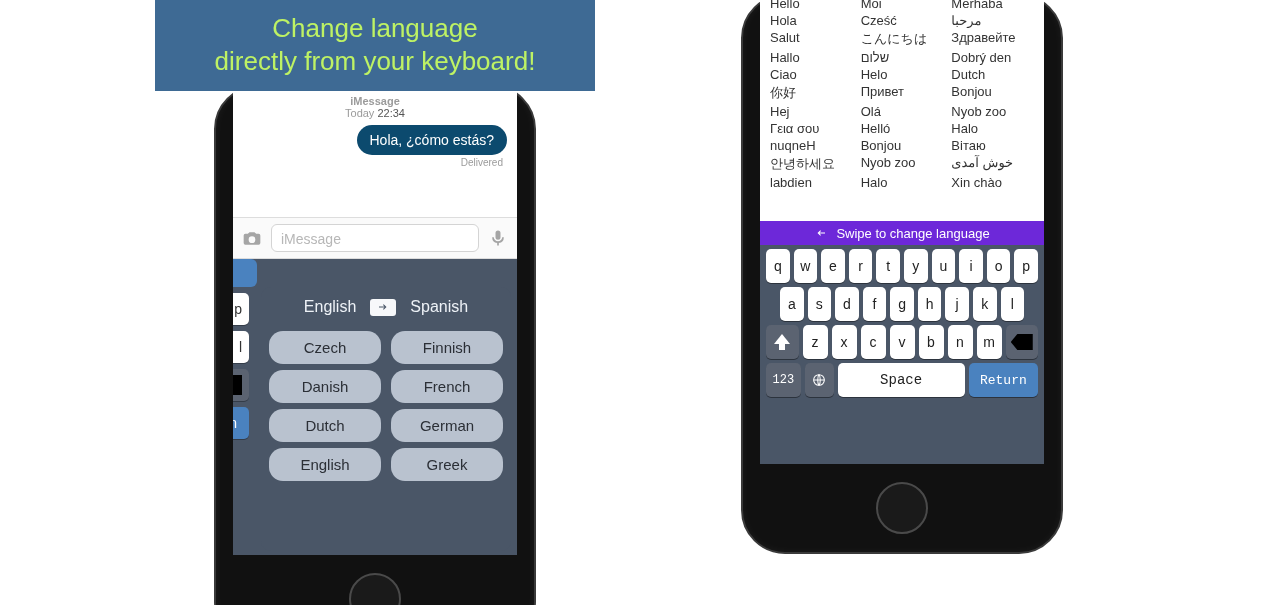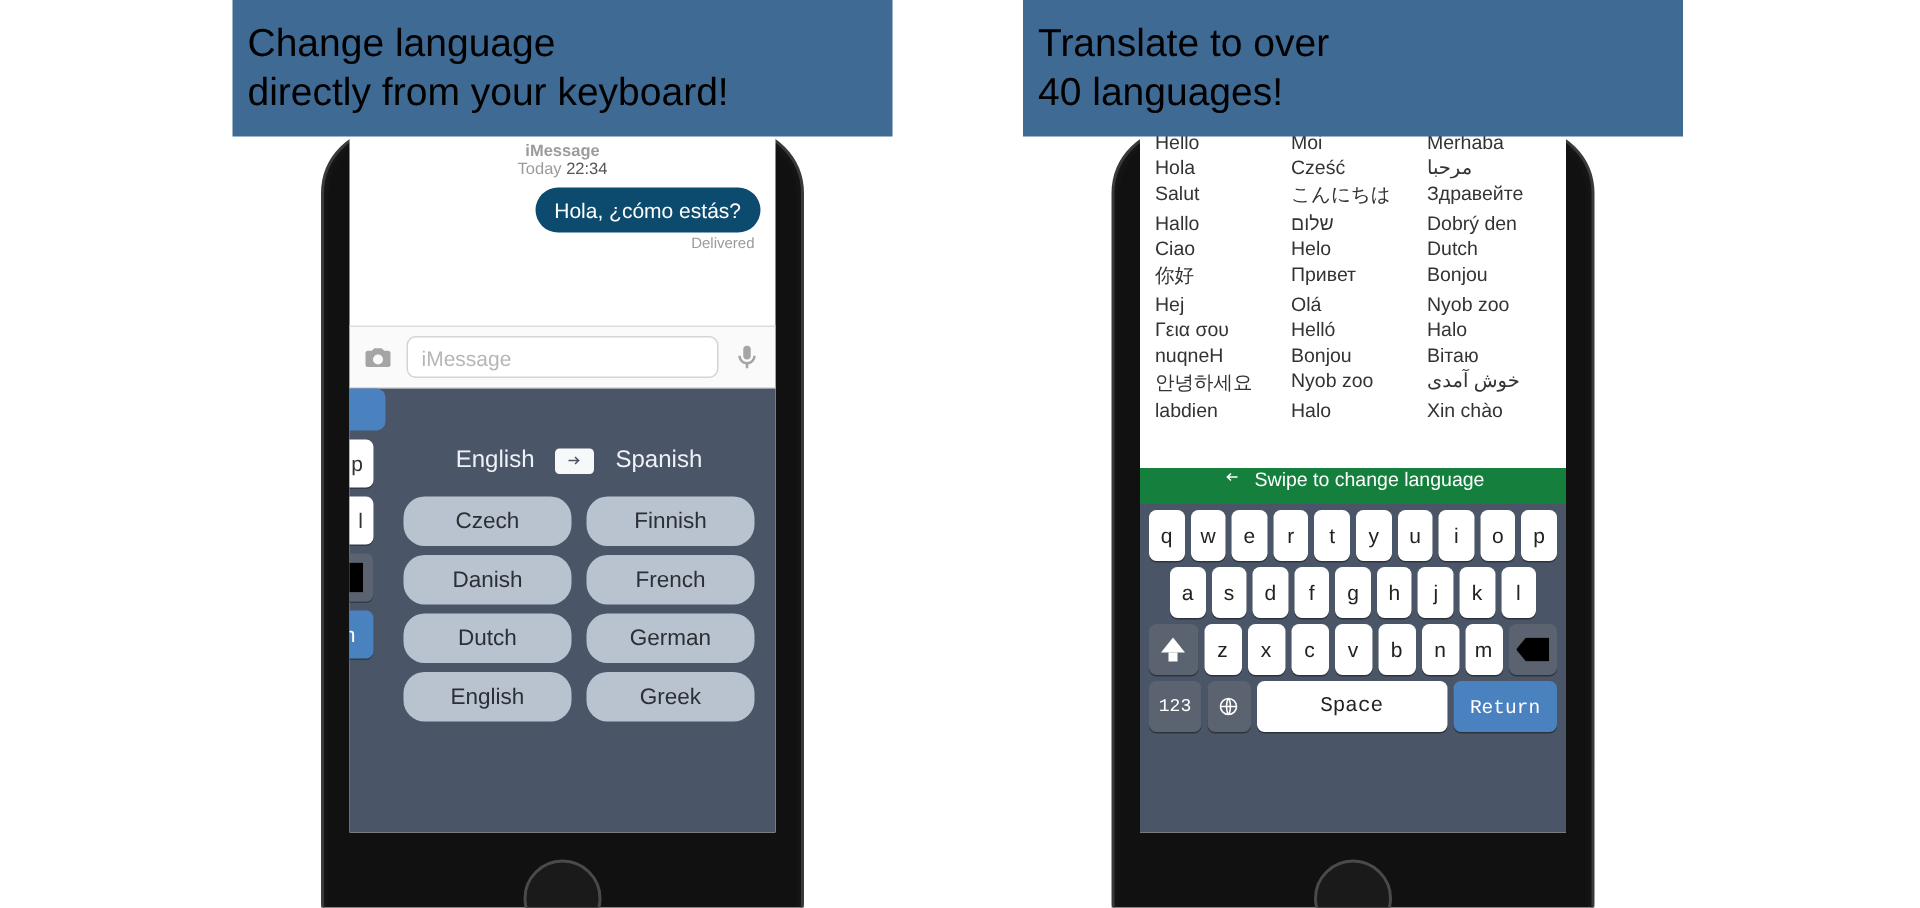--- a/index.html
+++ b/index.html
@@ -12,22 +12,22 @@
   }
   .panel {
     position: absolute;
     top: 0;
   }
   .panel-left { left: 155px; width: 440px; }
   .panel-right { left: 682px; width: 440px; }
 
   .banner {
     background: #3e6a94;
-    color: #000000;
-    text-align: left;
+    color: #bef264;
+    text-align: center;
     font-size: 26px;
     font-weight: 300;
     line-height: 1.25;
     padding: 12px 10px 14px;
     position: relative;
     z-index: 3;
   }
 
   .phone {
     position: relative;
@@ -149,22 +149,22 @@
     column-gap: 4px; row-gap: 2px;
     font-size: 13px; color: #333;
   }
   .greet-grid div { white-space: nowrap; overflow: hidden; text-overflow: clip; }
 
   .kb-right {
     position: absolute; left: 0; right: 0; bottom: 0; top: 225px;
     background: #4a5667;
   }
   .swipe-bar {
-    background: #15803d; color: #fff; height: 24px;
-    display: flex; align-items: flex-start; justify-content: center; gap: 8px;
+    background: #6d28d9; color: #fff; height: 24px;
+    display: flex; align-items: center; justify-content: center; gap: 8px;
     font-size: 13px;
   }
   .swipe-bar svg { width: 14px; height: 12px; }
 
   .krow { display: flex; gap: 4px; padding: 4px 6px 0; }
   .kkey {
     flex: 1; height: 34px; background: #fff; border-radius: 5px;
     display: flex; align-items: center; justify-content: center;
     font-size: 14px; color: #222; box-shadow: 0 1px 0 rgba(0,0,0,.4);
   }
@@ -260,24 +260,20 @@
           </div>
         </div>
       </div>
 
     </div>
     <div class="home-btn"></div>
   </div>
 </div>
 
 <div class="panel panel-right">
-  <div class="banner">
-    <div>Translate to over</div>
-    <div>40 languages!</div>
-  </div>
 
   <div class="phone">
     <div class="screen">
 
       <div class="greet-grid" id="greet-grid">
           <div>Hello</div>
           <div>Moi</div>
           <div>Merhaba</div>
           <div>Hola</div>
           <div>Cześć</div>

